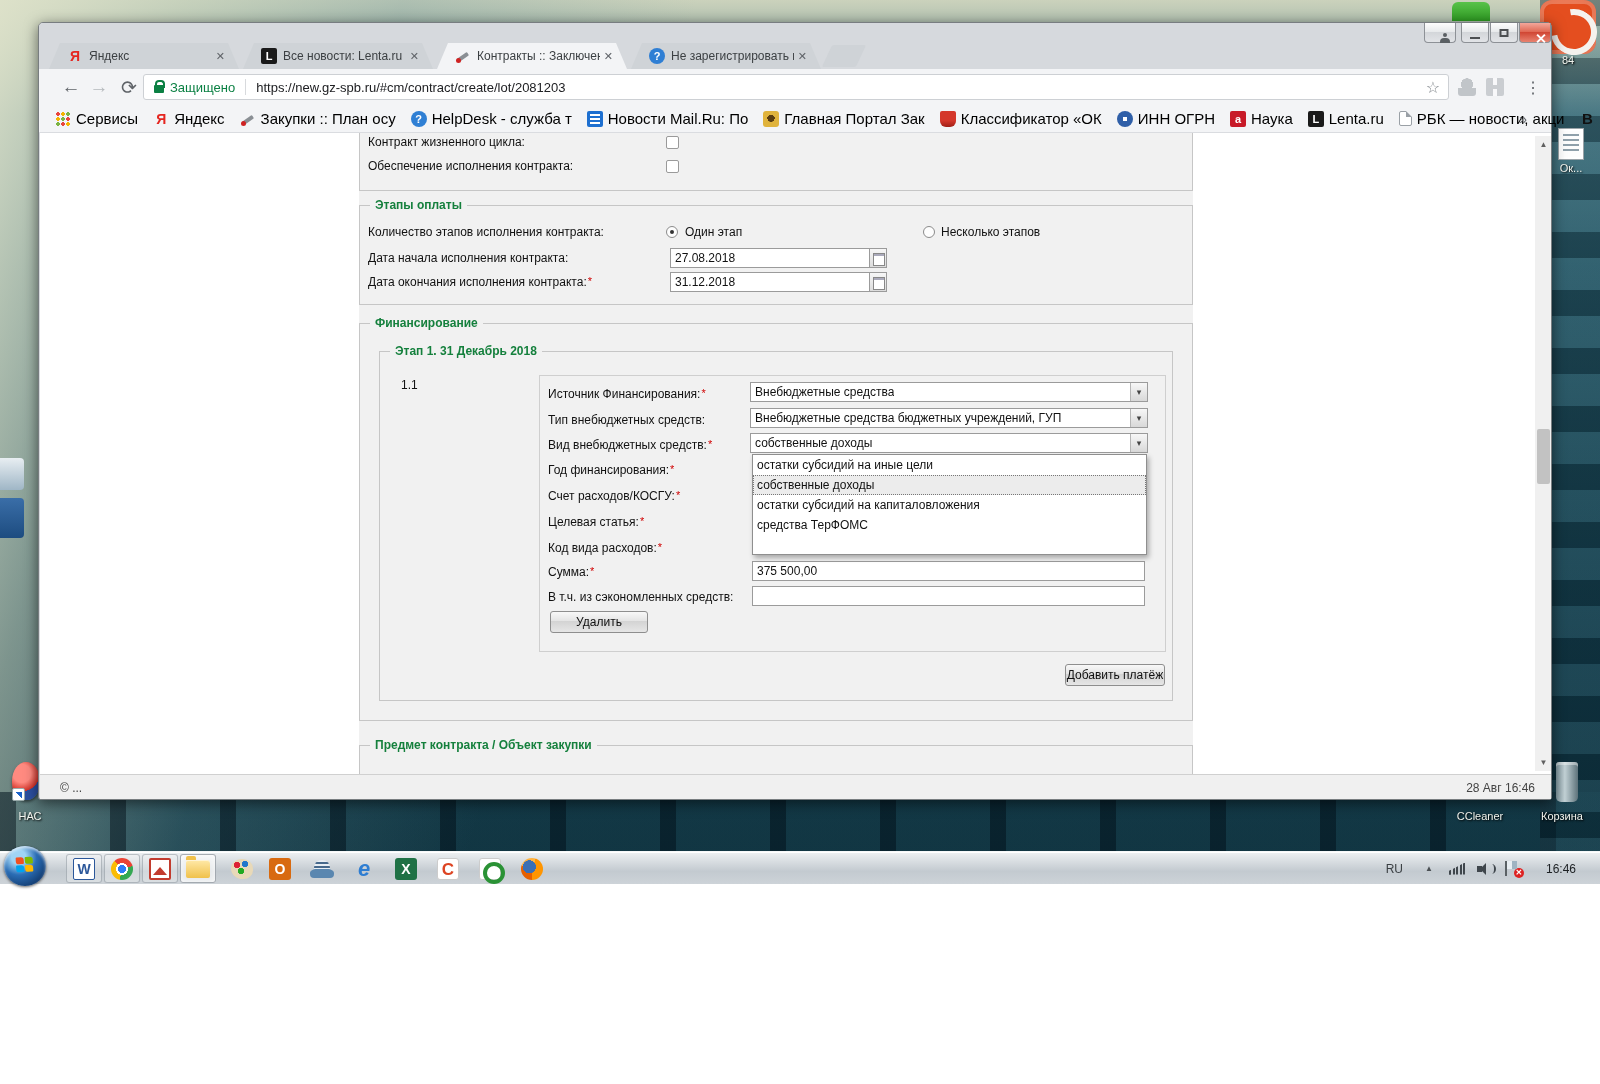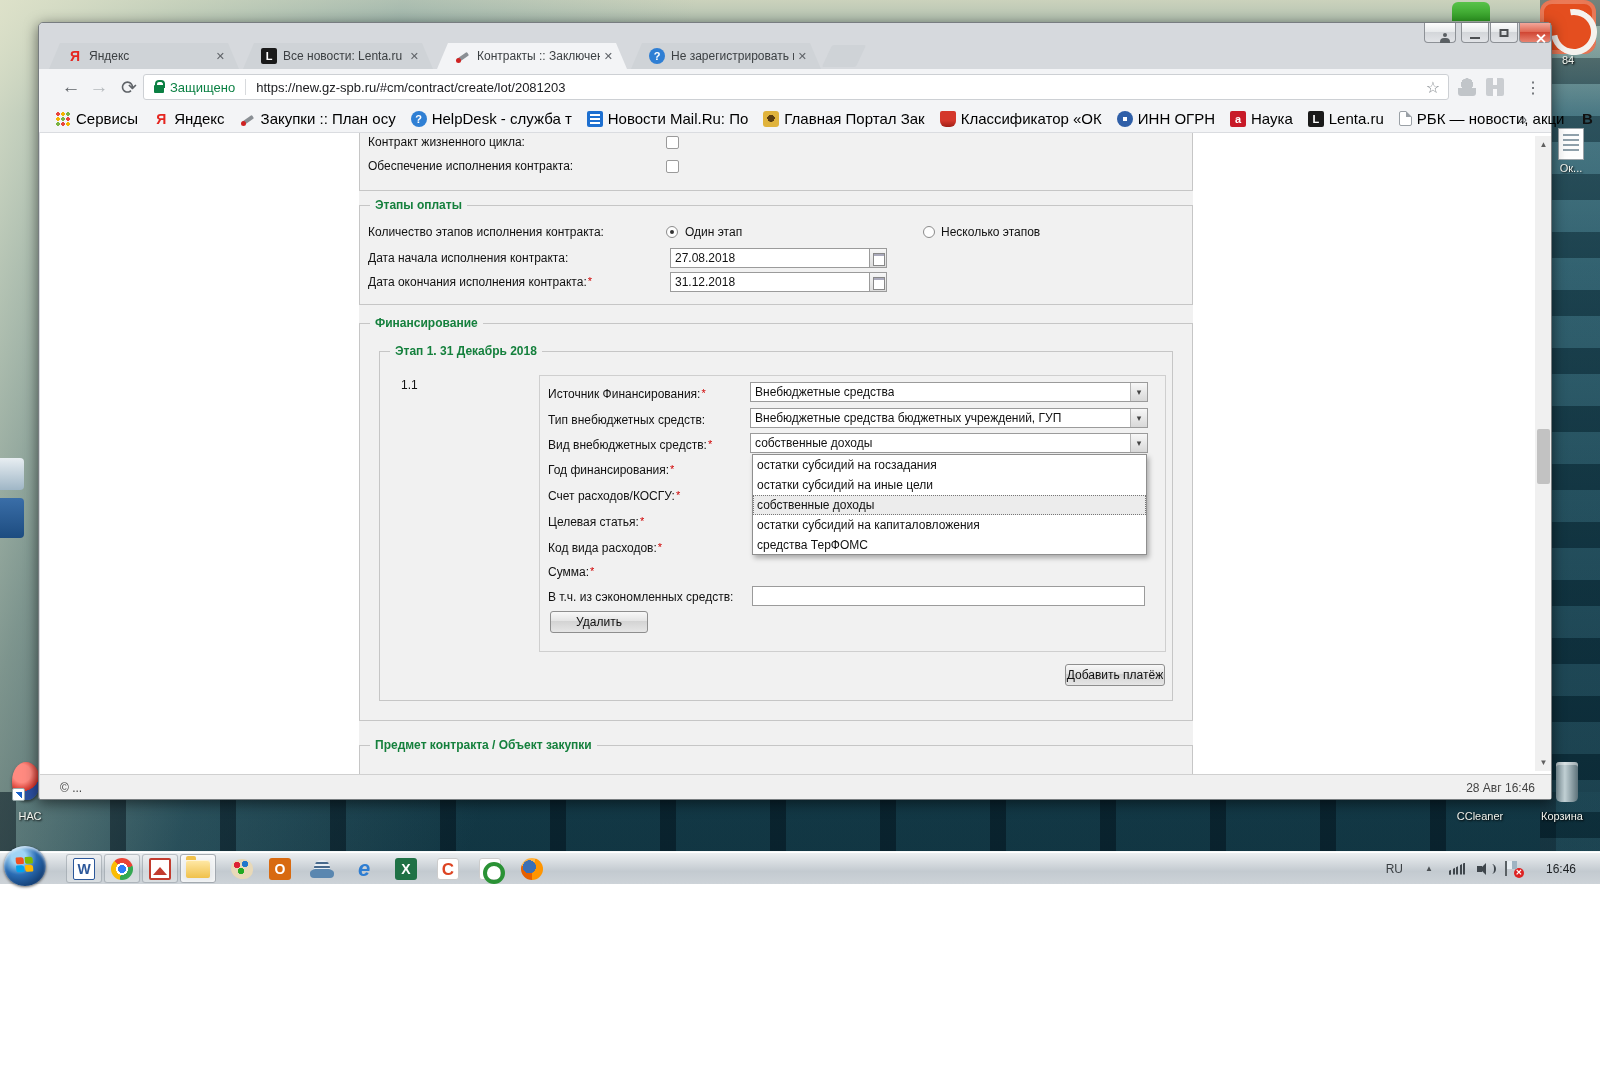--- a/index.html
+++ b/index.html
@@ -441,28 +441,28 @@
         <span class="combo-text">собственные доходы</span>
         <span class="combo-btn">▾</span>
       </div>
 
       <div class="flabel" style="left:508px;top:330px;"><span>Год финансирования:</span><span class="req">*</span></div>
       <div class="flabel" style="left:508px;top:356px;"><span>Счет расходов/КОСГУ:</span><span class="req">*</span></div>
       <div class="flabel" style="left:508px;top:382px;"><span>Целевая статья:</span><span class="req">*</span></div>
       <div class="flabel" style="left:508px;top:408px;"><span>Код вида расходов:</span><span class="req">*</span></div>
 
       <div class="ddlist">
-        <div class="dditem">остатки субсидий на госзадания</div>
         <div class="dditem">остатки субсидий на иные цели</div>
         <div class="dditem sel">собственные доходы</div>
         <div class="dditem">остатки субсидий на капиталовложения</div>
         <div class="dditem">средства ТерФОМС</div>
       </div>
 
       <div class="flabel" style="left:508px;top:432px;"><span>Сумма:</span><span class="req">*</span></div>
+      <input class="tinput" style="left: 712px; top: 428px; width: 393px;" value="375 500,00">
       <div class="flabel" style="left:508px;top:457px;">В т.ч. из сэкономленных средств:</div>
       <input class="tinput" style="left: 712px; top: 453px; width: 393px;" value="">
       <div class="btn" style="left:510px;top:478px;width:98px;height:22px;">Удалить</div>
       <div class="btn" style="left:1025px;top:531px;width:100px;height:22px;">Добавить платёж</div>
 
       <div class="fs" style="left:319px;top:612px;width:834px;height:50px;"></div>
       <div class="fs-legend" style="left:330px;top:605px;">Предмет контракта / Объект закупки</div>
 
       <div class="pscroll">
         <div class="ps-btn" style="top:0;">▲</div>

